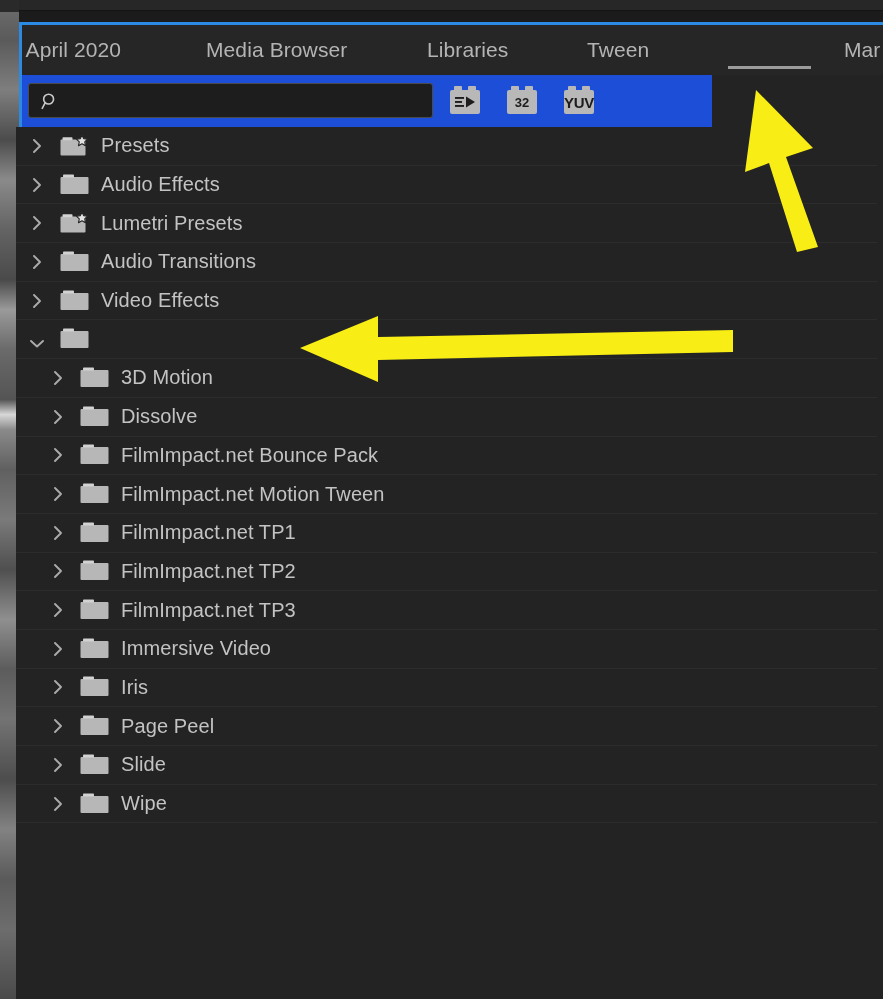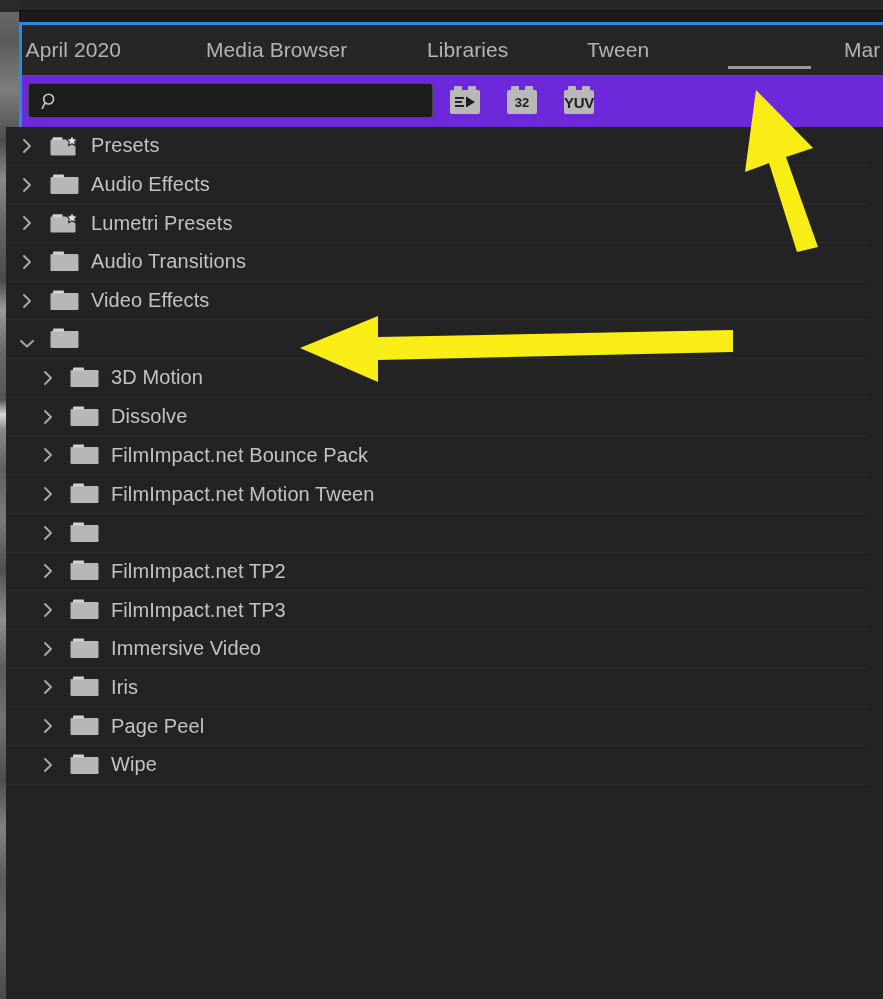--- a/index.html
+++ b/index.html
@@ -128,23 +128,23 @@
     height: 2px;
     background: #cfcfcf;
     width: 100%;
   }
 
   
   .searchrow {
     position: absolute;
     left: 22px;
     top: 75px;
-    width: 861px;
+    width: 690px;
     height: 52px;
-    background: #6d28d9;
+    background: #1d4ed8;
   }
   .searchbox {
     position: absolute;
     left: 6px;
     top: 8px;
     width: 405px;
     height: 35px;
     background: #1d1d1d;
     border: 1px solid #4b4b4b;
     border-radius: 3px;
@@ -201,21 +201,21 @@
     color: #1d1d1d;
     font-size: 13px;
     font-weight: bold;
     font-family: "Liberation Sans", sans-serif;
   }
   .badge .body.small { font-size: 15px; letter-spacing: -0.3px; }
 
   
   .tree {
     position: absolute;
-    left: 6px;
+    left: 16px;
     top: 127px;
     width: 861px;
     height: 872px;
     background: #232323;
     overflow: hidden;
   }
   .row {
     position: relative;
     height: 38.7px;
     display: flex;
@@ -443,20 +443,21 @@
         <span class="label">FilmImpact.net Motion Tween</span>
       </div>
       <div class="row depth1">
         <span class="chev"><svg viewBox="0 0 10 16">
             <polyline points="2,2 8,8 2,14" fill="none" stroke="#c8c8c8" stroke-width="1.9" stroke-linecap="round" stroke-linejoin="round"></polyline>
           </svg></span>
         <span class="folder"><svg viewBox="0 0 29 22">
             <rect x="0.5" y="3" width="28" height="17" rx="1" fill="#b7b7b7"></rect>
             <rect x="3" y="0.6" width="11" height="3" rx="0.8" fill="#d2d2d2"></rect>
           </svg></span>
+        <span class="label">FilmImpact.net TP1</span>
       </div>
       <div class="row depth1">
         <span class="chev"><svg viewBox="0 0 10 16">
             <polyline points="2,2 8,8 2,14" fill="none" stroke="#c8c8c8" stroke-width="1.9" stroke-linecap="round" stroke-linejoin="round"></polyline>
           </svg></span>
         <span class="folder"><svg viewBox="0 0 29 22">
             <rect x="0.5" y="3" width="28" height="17" rx="1" fill="#b7b7b7"></rect>
             <rect x="3" y="0.6" width="11" height="3" rx="0.8" fill="#d2d2d2"></rect>
           </svg></span>
         <span class="label">FilmImpact.net TP2</span>
@@ -493,20 +494,30 @@
       </div>
       <div class="row depth1">
         <span class="chev"><svg viewBox="0 0 10 16">
             <polyline points="2,2 8,8 2,14" fill="none" stroke="#c8c8c8" stroke-width="1.9" stroke-linecap="round" stroke-linejoin="round"></polyline>
           </svg></span>
         <span class="folder"><svg viewBox="0 0 29 22">
             <rect x="0.5" y="3" width="28" height="17" rx="1" fill="#b7b7b7"></rect>
             <rect x="3" y="0.6" width="11" height="3" rx="0.8" fill="#d2d2d2"></rect>
           </svg></span>
         <span class="label">Page Peel</span>
+      </div>
+      <div class="row depth1">
+        <span class="chev"><svg viewBox="0 0 10 16">
+            <polyline points="2,2 8,8 2,14" fill="none" stroke="#c8c8c8" stroke-width="1.9" stroke-linecap="round" stroke-linejoin="round"></polyline>
+          </svg></span>
+        <span class="folder"><svg viewBox="0 0 29 22">
+            <rect x="0.5" y="3" width="28" height="17" rx="1" fill="#b7b7b7"></rect>
+            <rect x="3" y="0.6" width="11" height="3" rx="0.8" fill="#d2d2d2"></rect>
+          </svg></span>
+        <span class="label">Slide</span>
       </div>
       <div class="row depth1">
         <span class="chev"><svg viewBox="0 0 10 16">
             <polyline points="2,2 8,8 2,14" fill="none" stroke="#c8c8c8" stroke-width="1.9" stroke-linecap="round" stroke-linejoin="round"></polyline>
           </svg></span>
         <span class="folder"><svg viewBox="0 0 29 22">
             <rect x="0.5" y="3" width="28" height="17" rx="1" fill="#b7b7b7"></rect>
             <rect x="3" y="0.6" width="11" height="3" rx="0.8" fill="#d2d2d2"></rect>
           </svg></span>
         <span class="label">Wipe</span>

